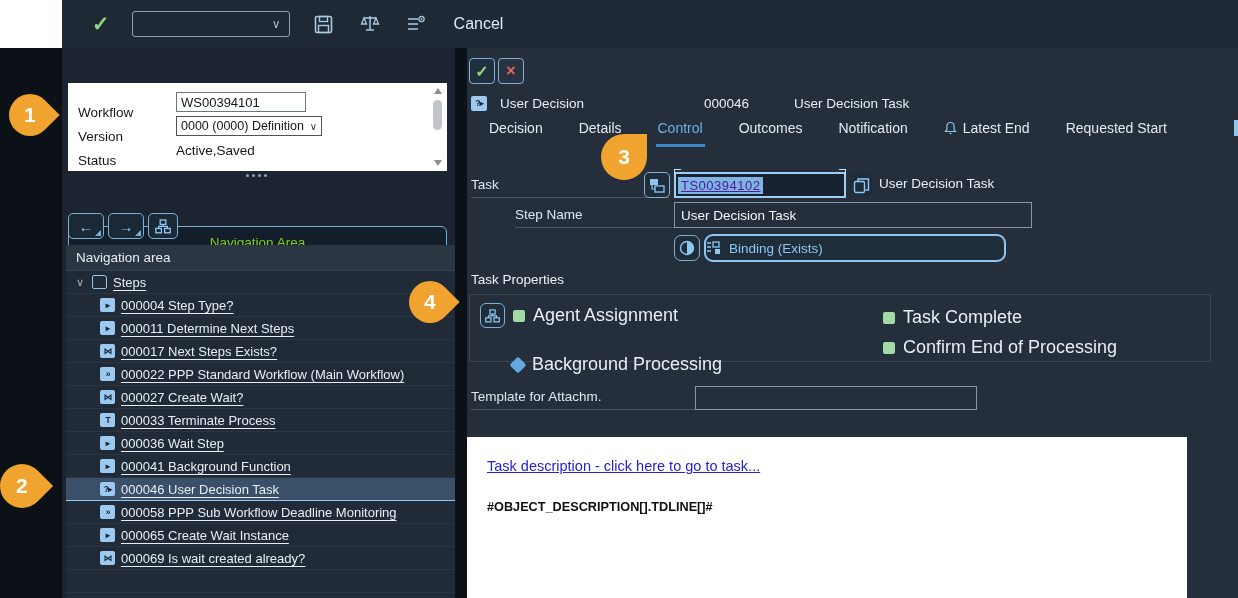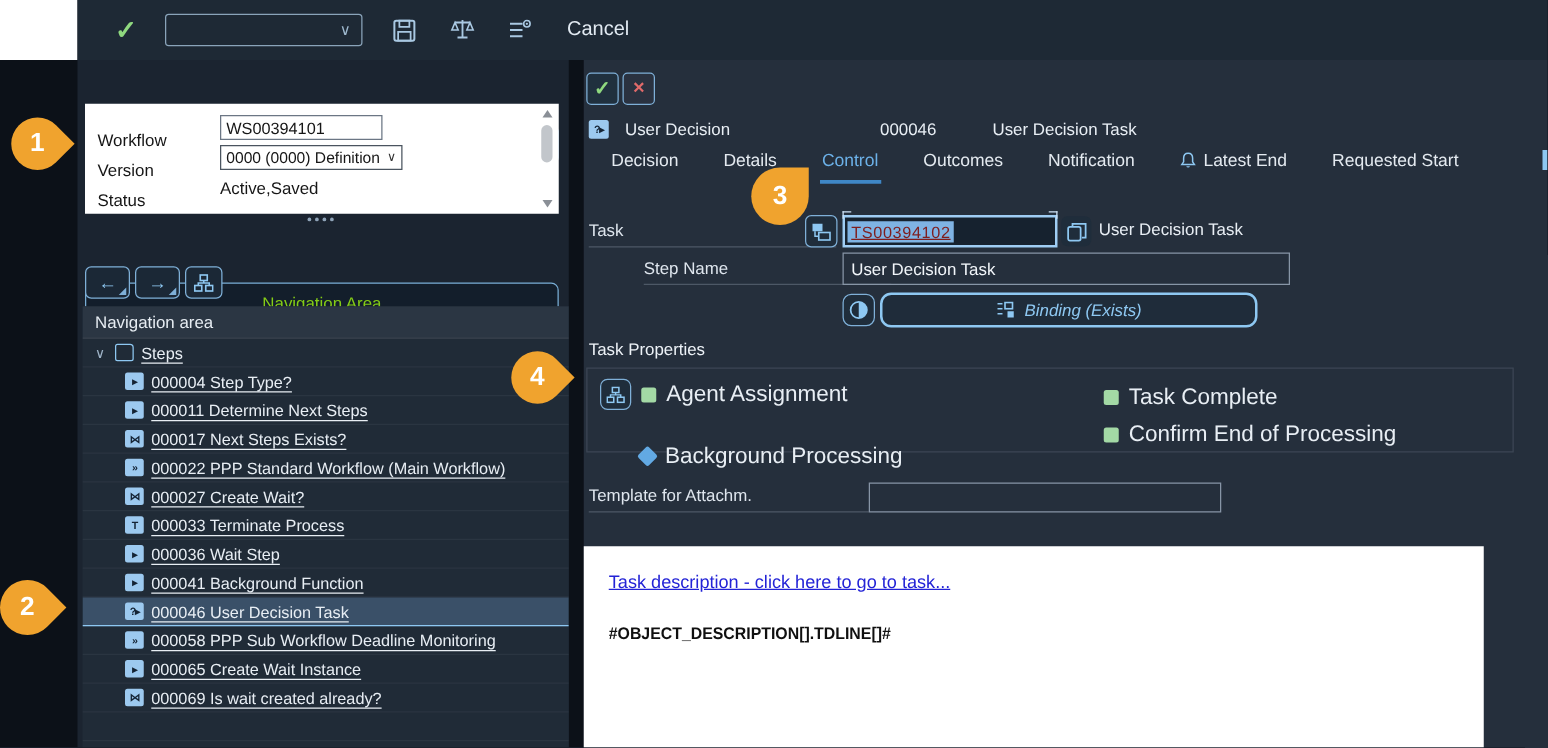--- a/index.html
+++ b/index.html
@@ -83,29 +83,29 @@
   .tabs-overflow { position:absolute; right:0; top:72px; width:4px; height:16px; background:#8ec8f2; }
   .frm-label { position:absolute; left:4px; width:198px; height:26px; line-height:26px; font-size:13.5px;
                color:#dfe6ee; border-bottom:1px solid #4d5866; white-space:nowrap; }
   .icon-btn { position:absolute; width:26px; height:26px; border:1px solid #7fb0d8; border-radius:5px;
               background:#1f2d3b; display:flex; align-items:center; justify-content:center; }
   .task-input-wrap { position:absolute; left:207px; top:124px; width:172px; height:26px;
                      border:2px solid #9fcdf4; background:#16222f; display:flex; align-items:center; padding-left:2px; }
   .task-input-wrap::before, .task-input-wrap::after { content:""; position:absolute; top:-5px; width:6px; height:5px; border:1px solid #cfe4f7; border-bottom:none; }
   .task-input-wrap::before { left:-2px; border-right:none; }
   .task-input-wrap::after { right:-2px; border-left:none; }
-  .task-value { background:#7fb3e3; color:#7f1d1d; font-size:13px; padding:1px 3px;
+  .task-value { background:#7fb3e3; color:#4c1d95; font-size:13px; padding:1px 3px;
                 text-decoration:underline; letter-spacing:0.5px; }
   .task-name { position:absolute; left:412px; top:128px; font-size:13.5px; white-space:nowrap; }
   .stepname-input { position:absolute; left:207px; top:154px; width:358px; height:26px;
                     border:1px solid #8795a6; background:transparent; color:#f2f6fa; font-size:13.5px;
                     padding:0 6px; font-family:"Liberation Sans",sans-serif; }
   .binding-btn { position:absolute; left:237px; top:186px; width:302px; height:28px;
                  border:2px solid #8ec8f2; border-radius:9px; background:#1f2c3a; color:#8ec8f2;
-                 font-size:13.5px; display:flex; align-items:center; justify-content:center; gap:8px;font-style:italic; }
+                 font-size:13.5px; display:flex; align-items:center; justify-content:flex-start; gap:8px; }
   .sec-title { position:absolute; left:4px; top:224px; font-size:13.5px; color:#edf2f7; }
   .props-box { position:absolute; left:2px; top:246px; width:742px; height:68px; border:1px solid #3c4654; }
   .prop-row { position:absolute; display:flex; align-items:center; gap:8px; font-size:18px; color:#e8eef4; }
   .gsq { width:12px; height:12px; background:#a3d9a5; border-radius:2px; }
   .bdiamond { width:12px; height:12px; background:#62a9e3; transform:rotate(45deg); border-radius:2px; }
   .tmpl-input { position:absolute; left:228px; top:338px; width:282px; height:24px;
                 border:1px solid #8795a6; background:transparent; color:#f2f6fa; font-size:13px;
                 padding:0 5px; font-family:"Liberation Sans",sans-serif; }
   .desc-panel { position:absolute; left:0; top:389px; width:720px; bottom:0; background:#ffffff;
                 padding:20px 20px; }

